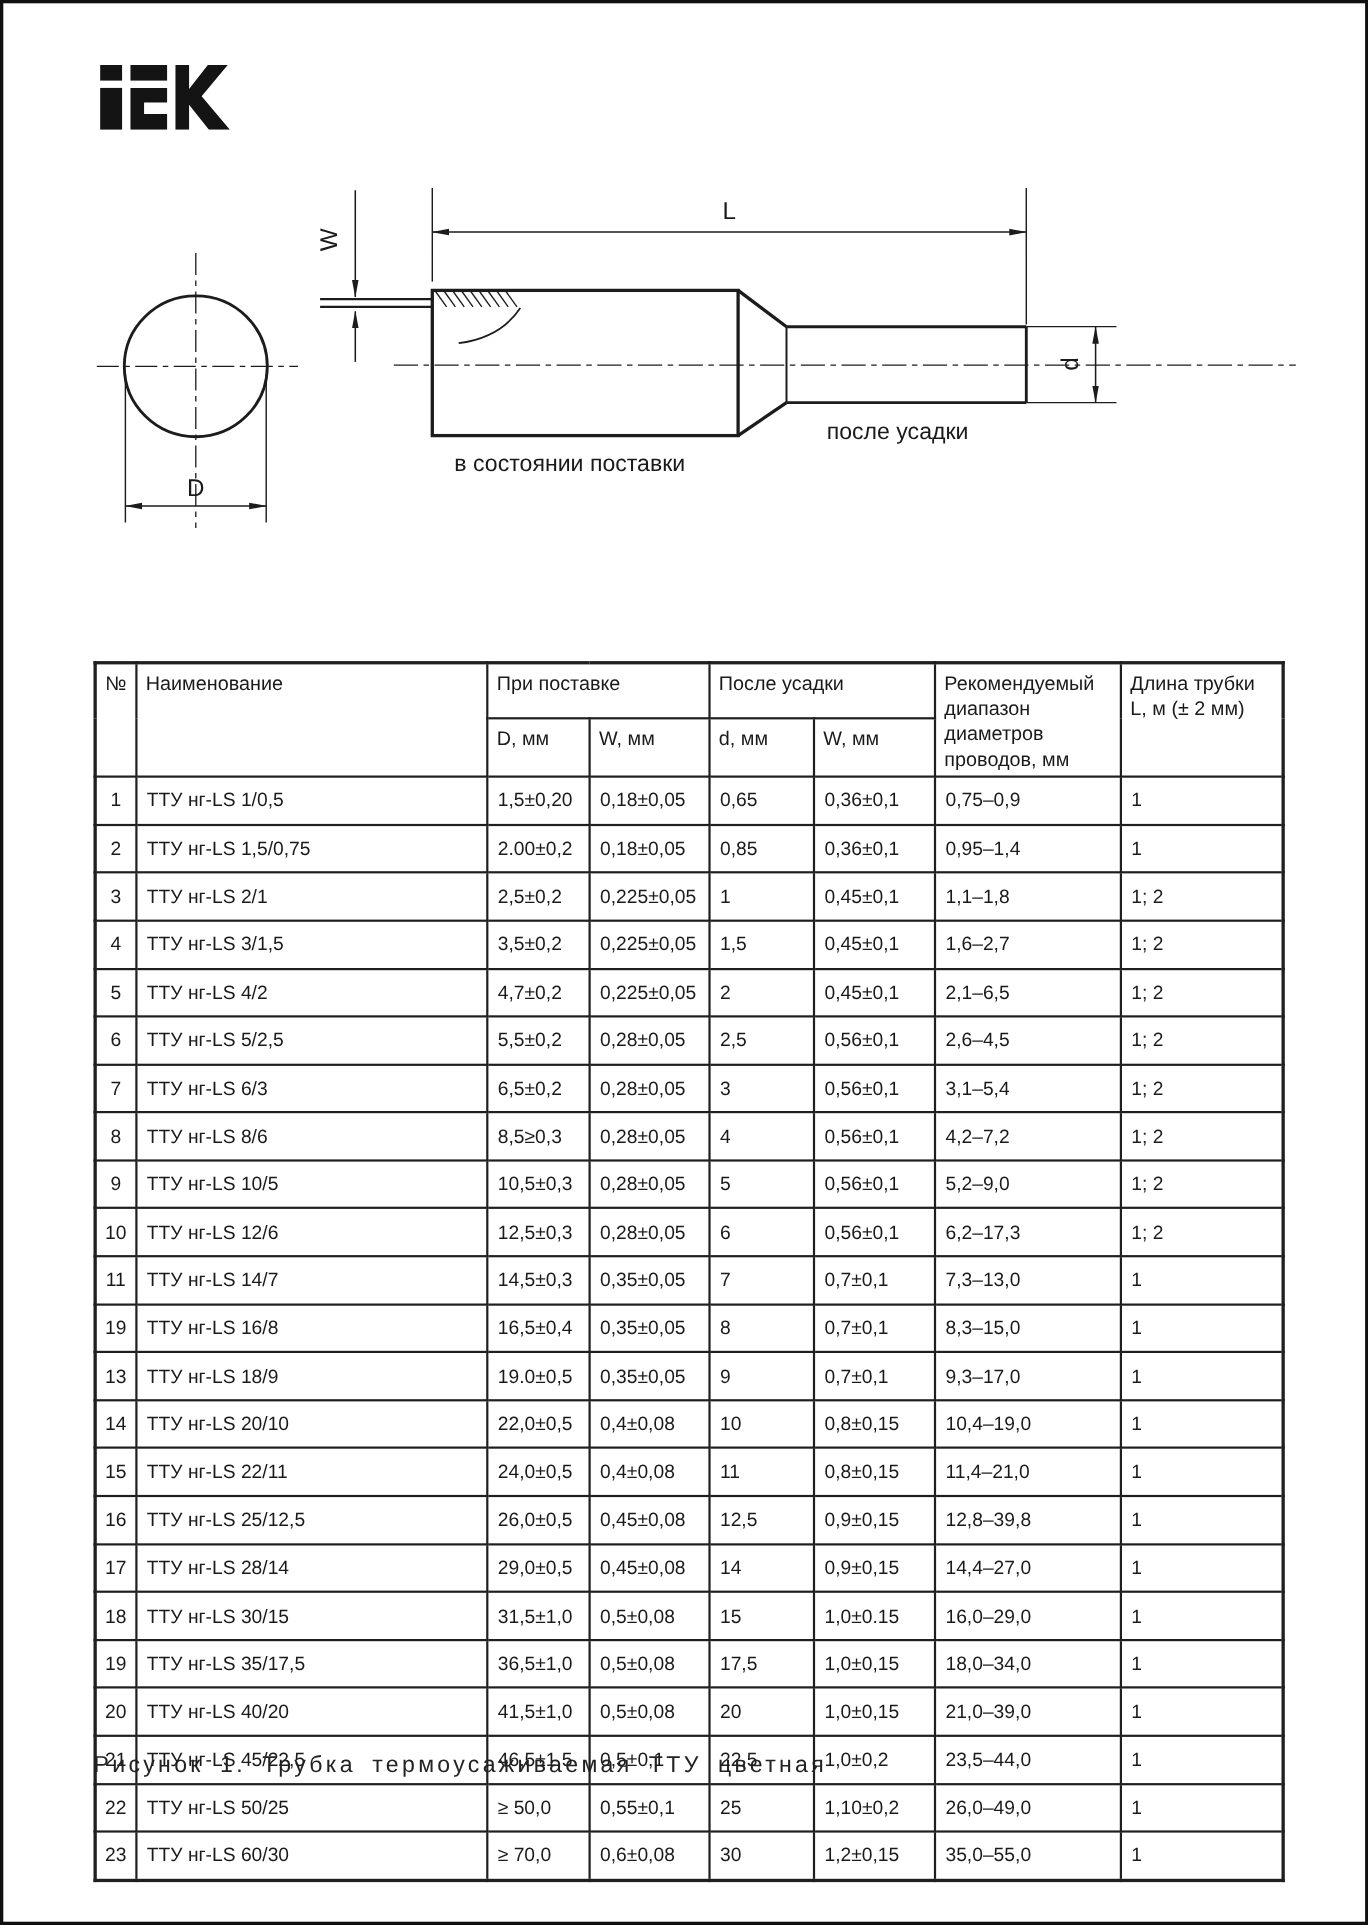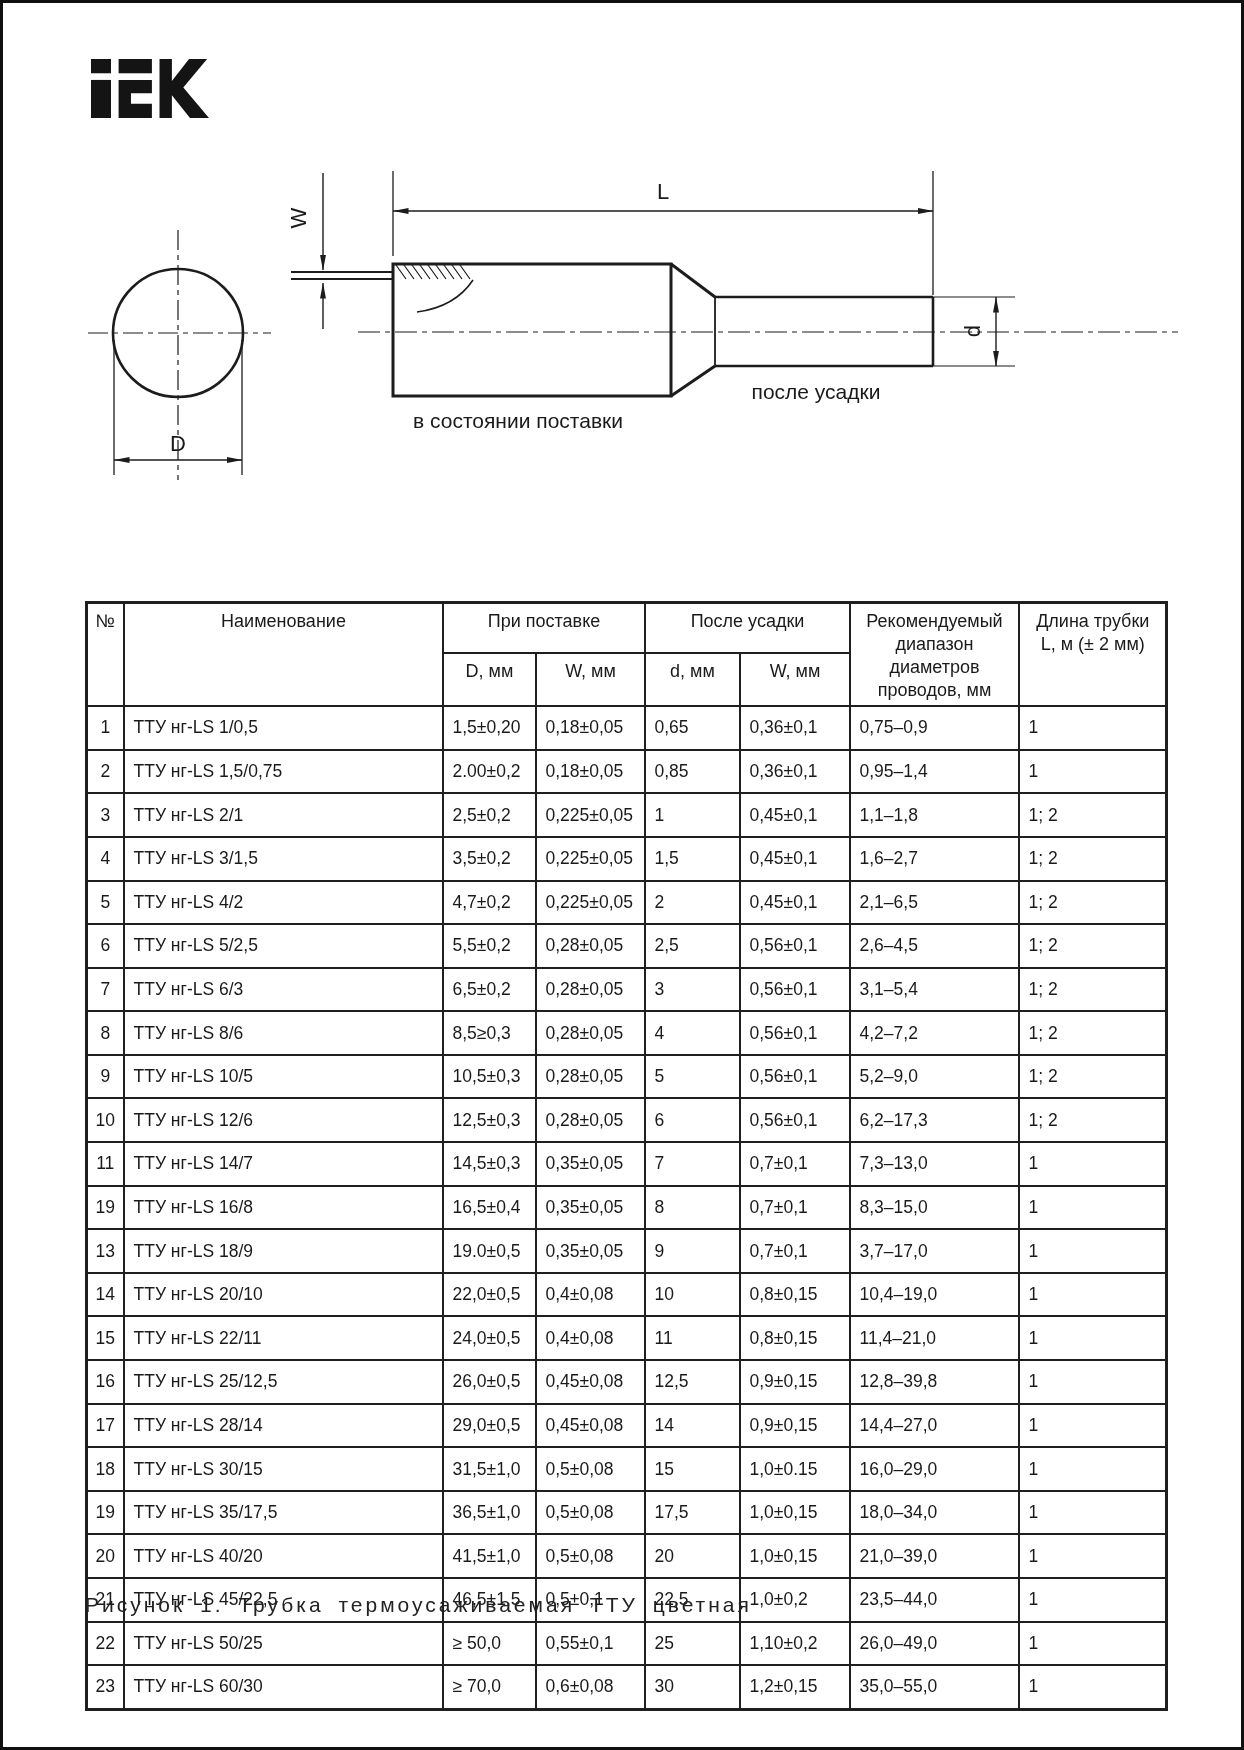--- a/index.html
+++ b/index.html
@@ -14,21 +14,21 @@
   .dlab{font-size:22px;}
   .dcap{font-size:21px;}
 
   table.spec{
     position:absolute;left:82px;top:598px;width:1080px;
     border-collapse:collapse;table-layout:fixed;
     border:3px solid #1f1f1f;
   }
   .spec th,.spec td{border:2px solid #1f1f1f;overflow:hidden;white-space:normal;}
   .spec th{
-    font-weight:400;text-align:center;vertical-align:top;
+    font-weight:400;text-align:left;vertical-align:top;
     padding:6px 7px 3px 8px;font-size:18px;line-height:1.28;
   }
   .spec th.c-num{text-align:center;padding-left:2px;padding-right:2px;}
   tr.h1{height:42px;}
   tr.h2{height:45px;}
   .spec td{font-size:17.5px;padding:2px 4px 2px 9px;height:37.6px;vertical-align:middle;}
   .spec td.c-num{text-align:center;padding:2px 2px;}
   .caption{
     position:absolute;left:82px;top:1590px;font-size:21px;
     letter-spacing:3px;word-spacing:6px;color:#222;text-align:center;
@@ -270,21 +270,21 @@
           <td class="c-val">8,3–15,0</td>
           <td class="c-val">1</td>
         </tr>
         <tr>
           <td class="c-num">13</td>
           <td class="c-name">ТТУ нг-LS 18/9</td>
           <td class="c-val">19.0±0,5</td>
           <td class="c-val">0,35±0,05</td>
           <td class="c-val">9</td>
           <td class="c-val">0,7±0,1</td>
-          <td class="c-val">3,7–17,0</td>
+          <td class="c-val">9,3–17,0</td>
           <td class="c-val">1</td>
         </tr>
         <tr>
           <td class="c-num">14</td>
           <td class="c-name">ТТУ нг-LS 20/10</td>
           <td class="c-val">22,0±0,5</td>
           <td class="c-val">0,4±0,08</td>
           <td class="c-val">10</td>
           <td class="c-val">0,8±0,15</td>
           <td class="c-val">10,4–19,0</td>

